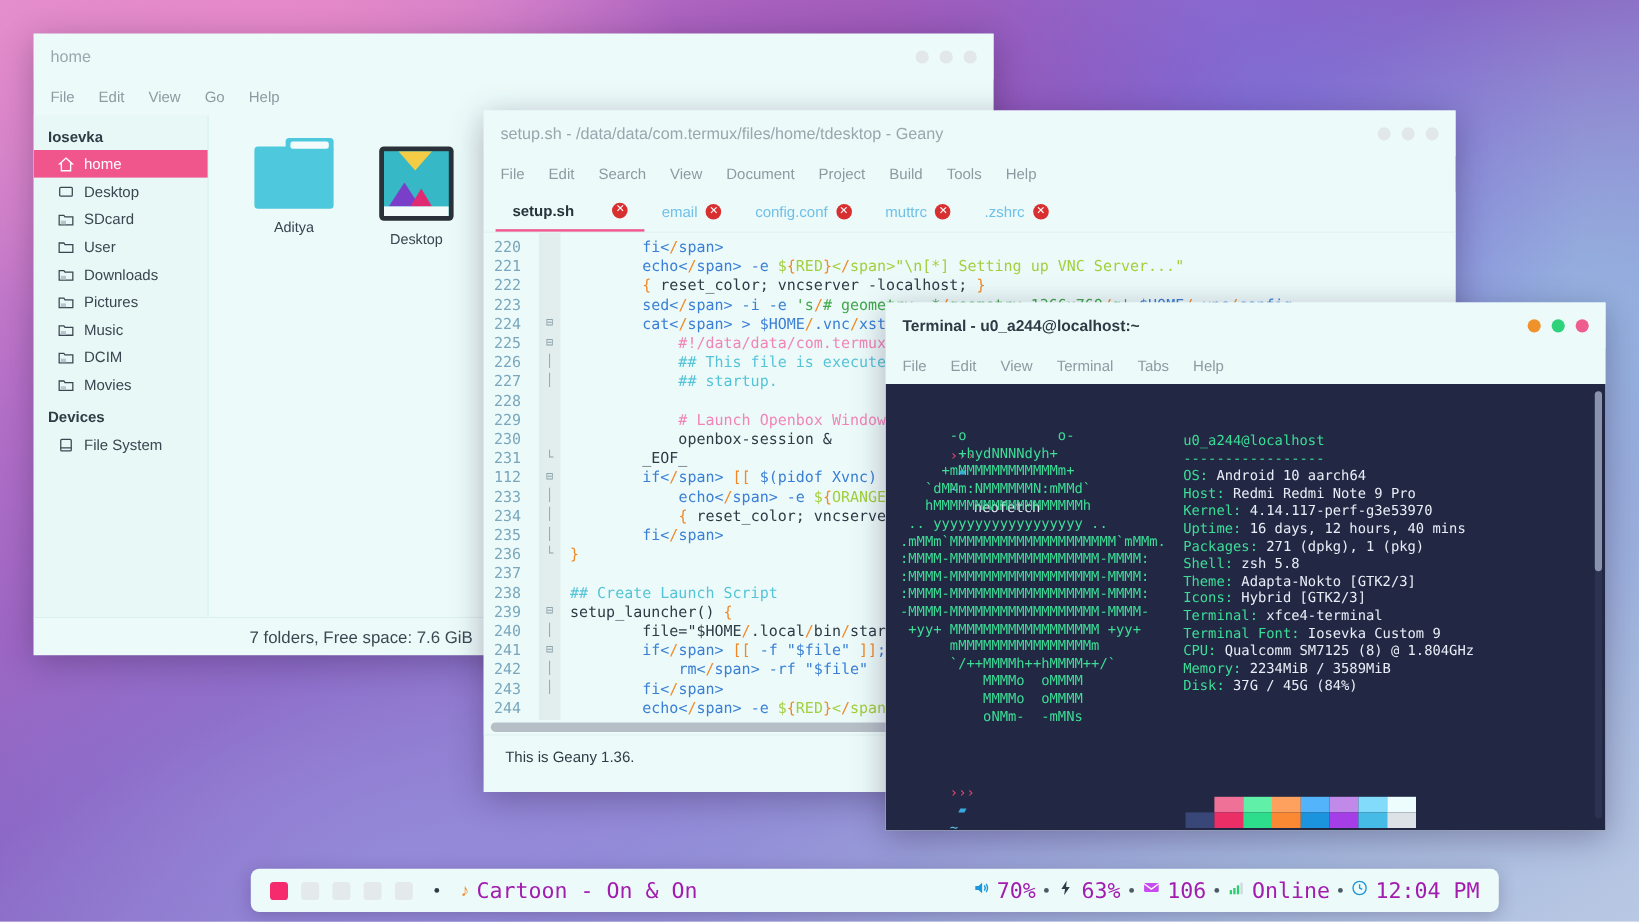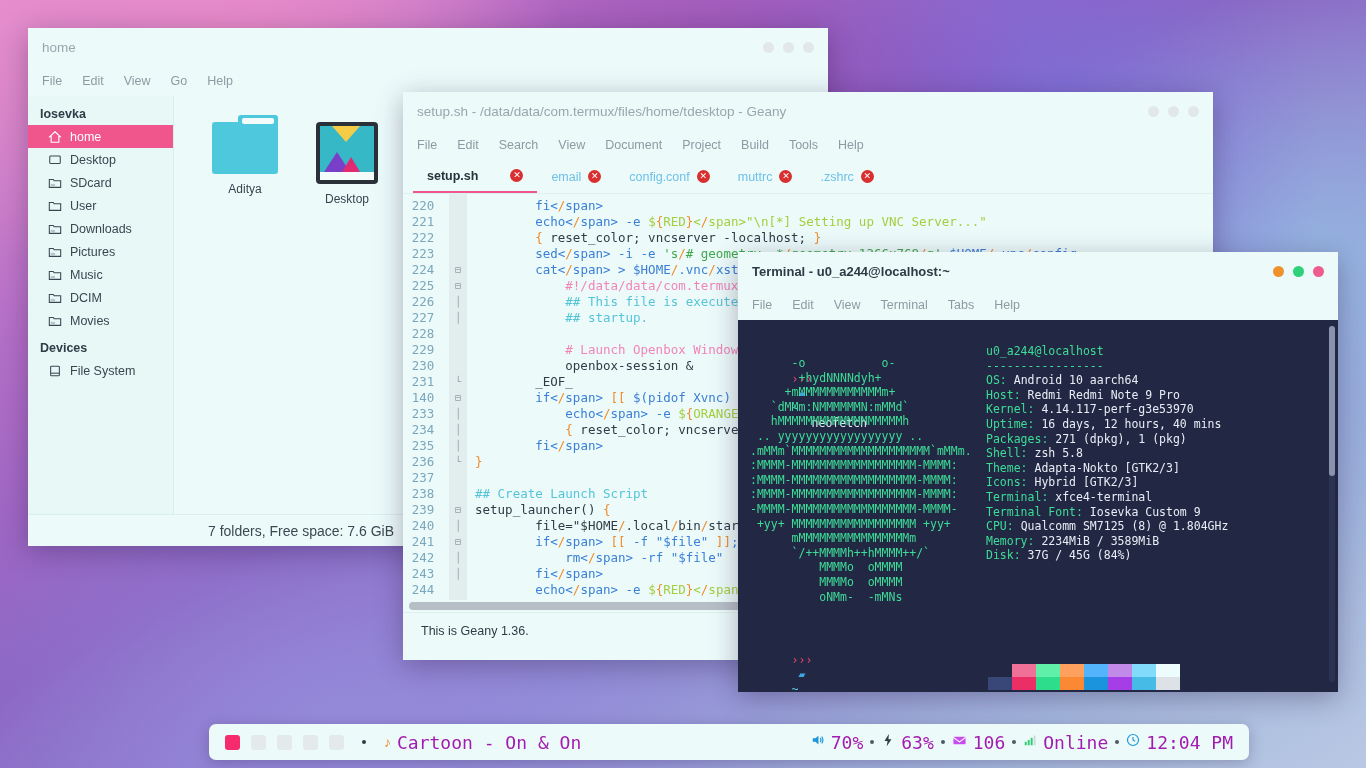--- a/index.html
+++ b/index.html
@@ -138,21 +138,21 @@
   .term-scroll::after {
     content: ""; position: absolute; left: 0; top: 0; width: 6px; height: 150px;
     background: #8a93ad; border-radius: 3px;
   }
   .tgreen { color: #3ddc97; }
   .twhite { color: #e8edf7; }
   .tprompt { color: #e8486f; }
   .tfolder { color: #3aa7de; }
   .tcyan { color: #5fc9e8; }
   .ascii { position: absolute; left: 12px; top: 36px; color: #3ddc97; }
-  .info { position: absolute; left: 248px; top: 24px; }
+  .info { position: absolute; left: 248px; top: 40px; }
   .palette { position: absolute; left: 250px; top: 344px; }
   .prow { display: flex; }
   .sw { width: 24px; height: 13px; }
 
   
   #panel {
     position: absolute; left: 209px; top: 724px; width: 1040px; height: 36px;
     background: #ecfbfa; border-radius: 7px; display: flex; align-items: center;
     box-shadow: 0 3px 14px rgba(40,20,60,0.25);
     justify-content: space-between; padding: 0 16px;
@@ -369,21 +369,21 @@
         <div>222</div>
         <div>223</div>
         <div>224</div>
         <div>225</div>
         <div>226</div>
         <div>227</div>
         <div>228</div>
         <div>229</div>
         <div>230</div>
         <div>231</div>
-        <div>140</div>
+        <div>112</div>
         <div>233</div>
         <div>234</div>
         <div>235</div>
         <div>236</div>
         <div>237</div>
         <div>238</div>
         <div>239</div>
         <div>240</div>
         <div>241</div>
         <div>242</div>

